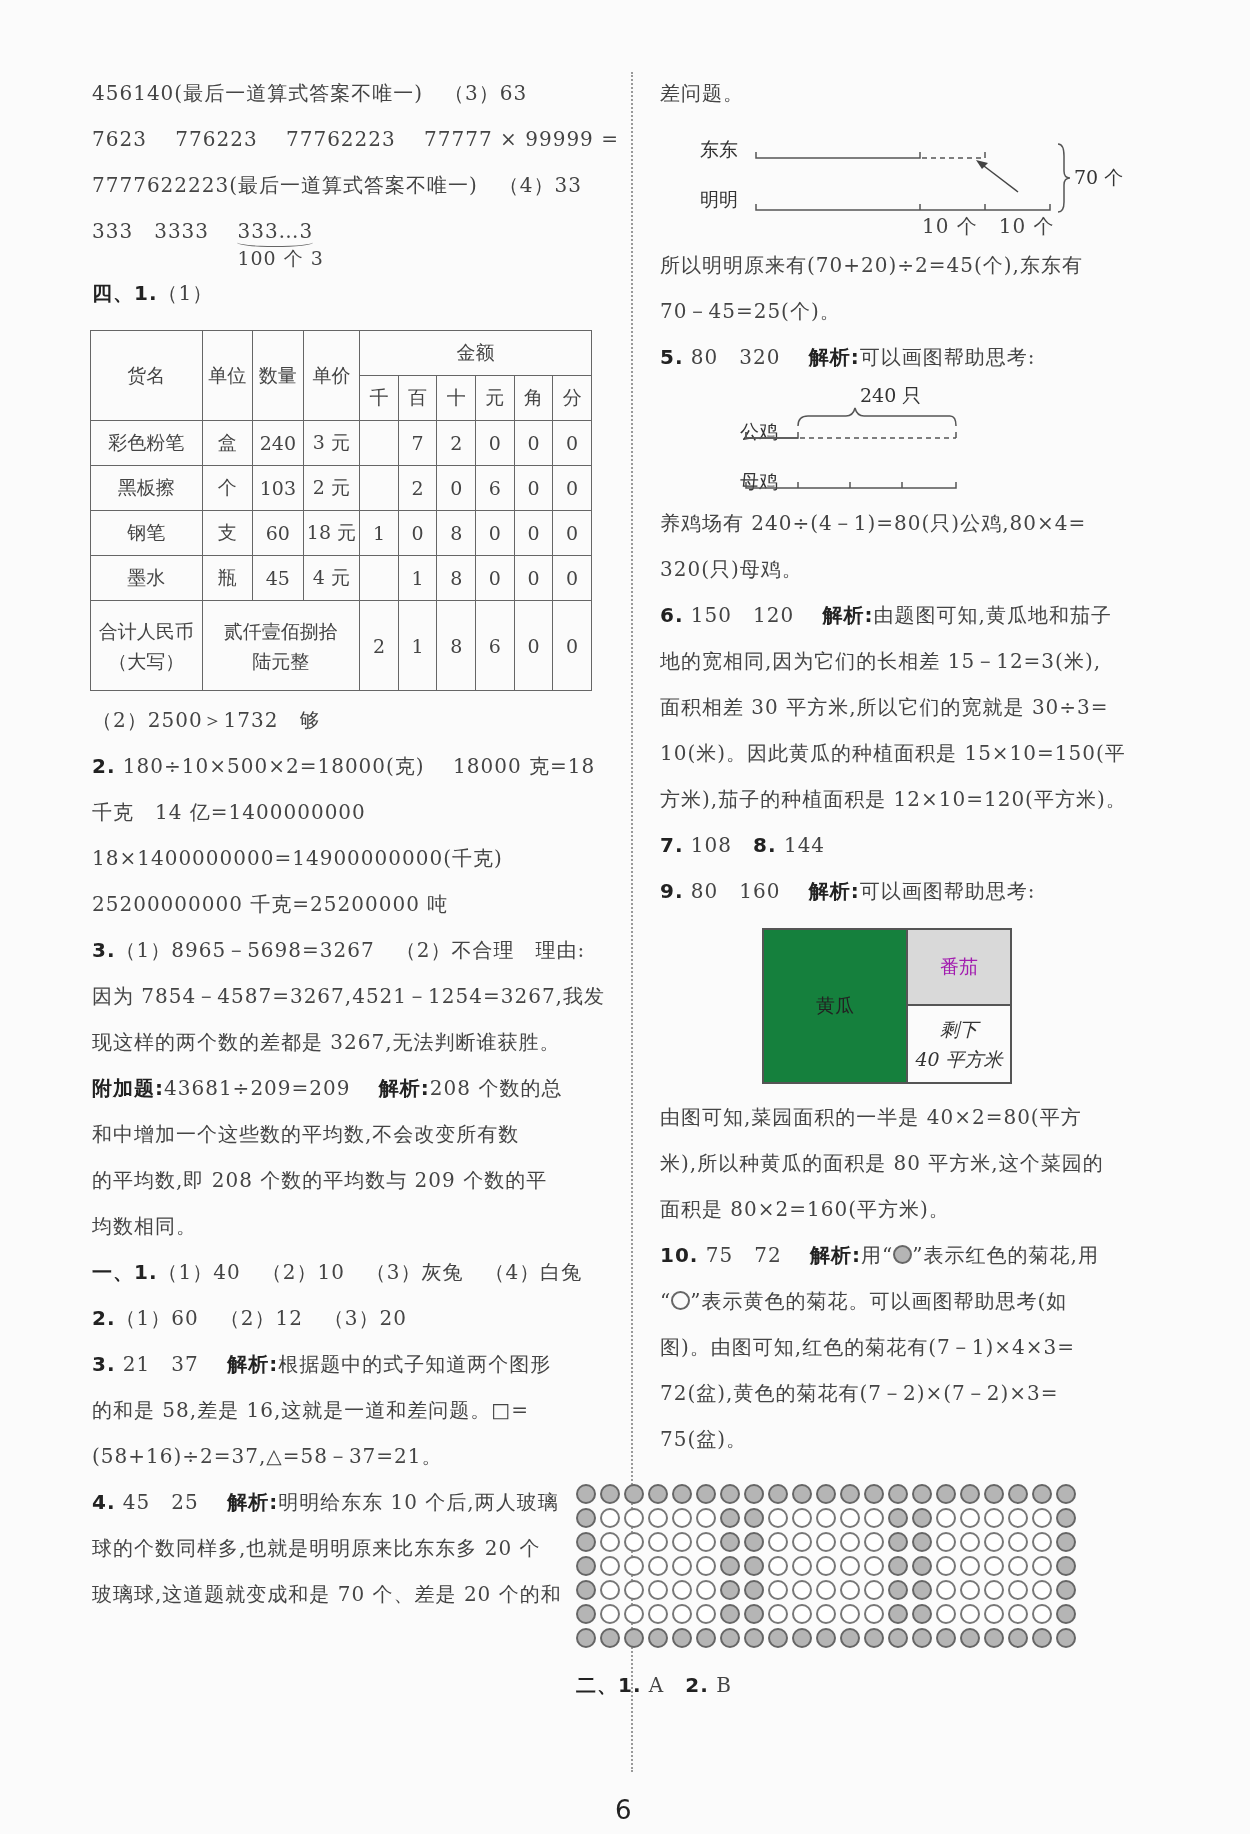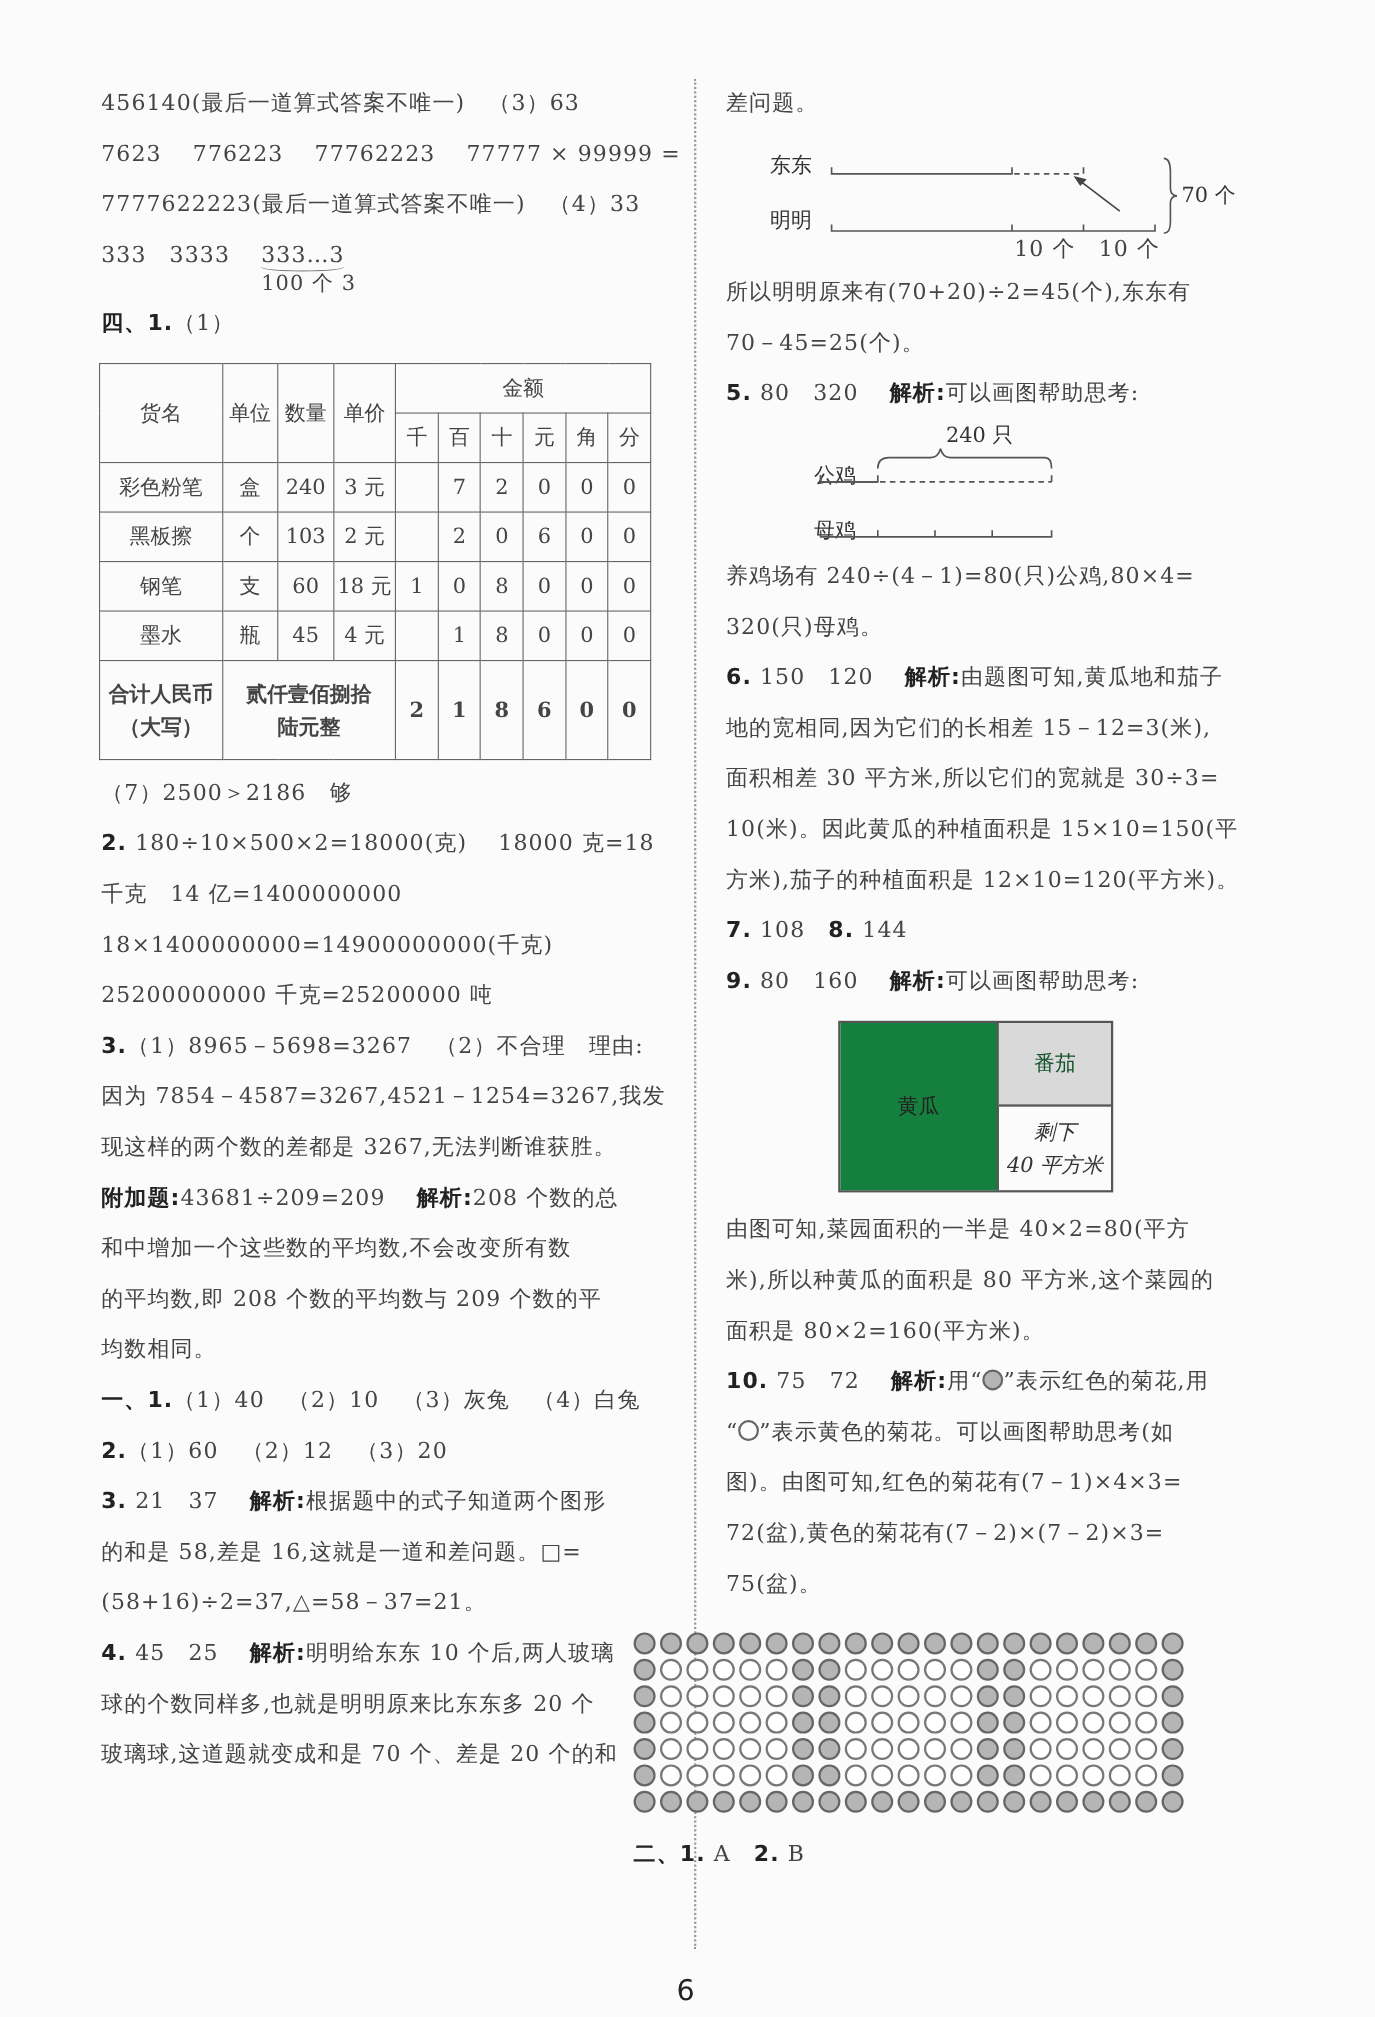--- a/index.html
+++ b/index.html
@@ -15,21 +15,21 @@
   .b { font-weight: bold; color: #222; font-family: "DejaVu Sans", "Liberation Sans", sans-serif; }
   .brace-wrap { display: inline-block; position: relative; }
   .brace-label { position: absolute; left: 0; top: 26px; font-size: 19px; white-space: nowrap; line-height: 20px; }
   .brace { position: absolute; left: 0; right: 0; top: 18px; height: 8px; border-bottom: 1.5px solid #666; border-radius: 0 0 50% 50%; }
   table.goods { border-collapse: collapse; margin: 14px 0 6px -2px; font-size: 19px; }
   table.goods td { border: 1.5px solid #666; text-align: center; height: 44px; padding: 0; }
   .h1 { width: 112px; } .h2 { width: 50px; } .h3 { width: 50px; } .h4 { width: 56px; } .dg { width: 38px; }
   .title { font-family: "DejaVu Sans", "Liberation Sans", sans-serif; font-weight: bold; font-size: 28px; color: #333; text-align: center; margin: 22px 0 6px 0; letter-spacing: 2px; }
   .rect-box { position: relative; width: 246px; height: 152px; border: 2px solid #555; margin: 14px 0 10px 102px; }
   .cuc { position: absolute; left: 0; top: 0; width: 142px; height: 152px; background: #15803d; border-right: 2px solid #555; display: flex; align-items: center; justify-content: center; font-size: 19px; color: #222; }
-  .tom { position: absolute; left: 144px; top: 0; right: 0; height: 74px; background: #d9d9d9; border-bottom: 2px solid #555; display: flex; align-items: center; justify-content: center; font-size: 19px; color: #14532d; }
+  .tom { position: absolute; left: 144px; top: 0; right: 0; height: 74px; background: #d9d9d9; border-bottom: 2px solid #555; display: flex; align-items: center; justify-content: center; font-size: 19px; color: #a21caf; }
   .rem { position: absolute; left: 144px; top: 76px; right: 0; bottom: 0; display: flex; flex-direction: column; align-items: center; justify-content: center; font-size: 19px; color: #333; line-height: 30px; font-style: italic; }
   .grid { display: grid; grid-template-columns: repeat(21, 20px); grid-auto-rows: 20px; gap: 4px; margin: 22px 0 14px -84px; }
   .dot { width: 16px; height: 16px; border: 2px solid #777; border-radius: 50%; background: #fff; }
   .dot.red { background: #b5b5b5; border-color: #666; }
   .page-num { position: absolute; left: 615px; top: 1795px; font-size: 26px; font-family: "DejaVu Sans", "Liberation Sans", sans-serif; color: #222; }
   .circle-glyph { display:inline-block; width:15px; height:15px; border:2px solid #666; border-radius:50%; vertical-align:-2px; }
   .circle-glyph.fill { background:#b5b5b5; }
 </style>
 </head>
 <body>
@@ -110,40 +110,40 @@
       <td>瓶</td>
       <td>45</td>
       <td>4 元</td>
       <td></td>
       <td>1</td>
       <td>8</td>
       <td>0</td>
       <td>0</td>
       <td>0</td>
     </tr>
-    <tr style="height:90px;font-weight:bold;">
+    <tr style="height:90px;">
       <td style="line-height:30px;">
         <div>合计人民币</div>
         <div>（大写）</div>
       </td>
       <td colspan="3" style="line-height:30px;">
         <div>贰仟壹佰捌拾</div>
         <div>陆元整</div>
       </td>
       <td>2</td>
       <td>1</td>
       <td>8</td>
       <td>6</td>
       <td>0</td>
       <td>0</td>
     </tr>
   </tbody>
     </table>
 
-  <div class="line">（7）2500＞2186　够</div>
+  <div class="line">（2）2500＞1732　够</div>
   <div class="line"><span class="b">2.</span><span> 180÷10×500×2=18000(克)　 18000 克=18</span></div>
   <div class="line">千克　14 亿=1400000000</div>
   <div class="line">18×1400000000=14900000000(千克)</div>
   <div class="line">25200000000 千克=25200000 吨</div>
   <div class="line"><span class="b">3.</span><span>（1）8965－5698=3267　（2）不合理　理由:</span></div>
   <div class="line">因为 7854－4587=3267,4521－1254=3267,我发</div>
   <div class="line">现这样的两个数的差都是 3267,无法判断谁获胜。</div>
   <div class="line"><span class="b">附加题:</span><span>43681÷209=209　 </span><span class="b">解析:</span><span>208 个数的总</span></div>
   <div class="line">和中增加一个这些数的平均数,不会改变所有数</div>
   <div class="line">的平均数,即 208 个数的平均数与 209 个数的平</div>

